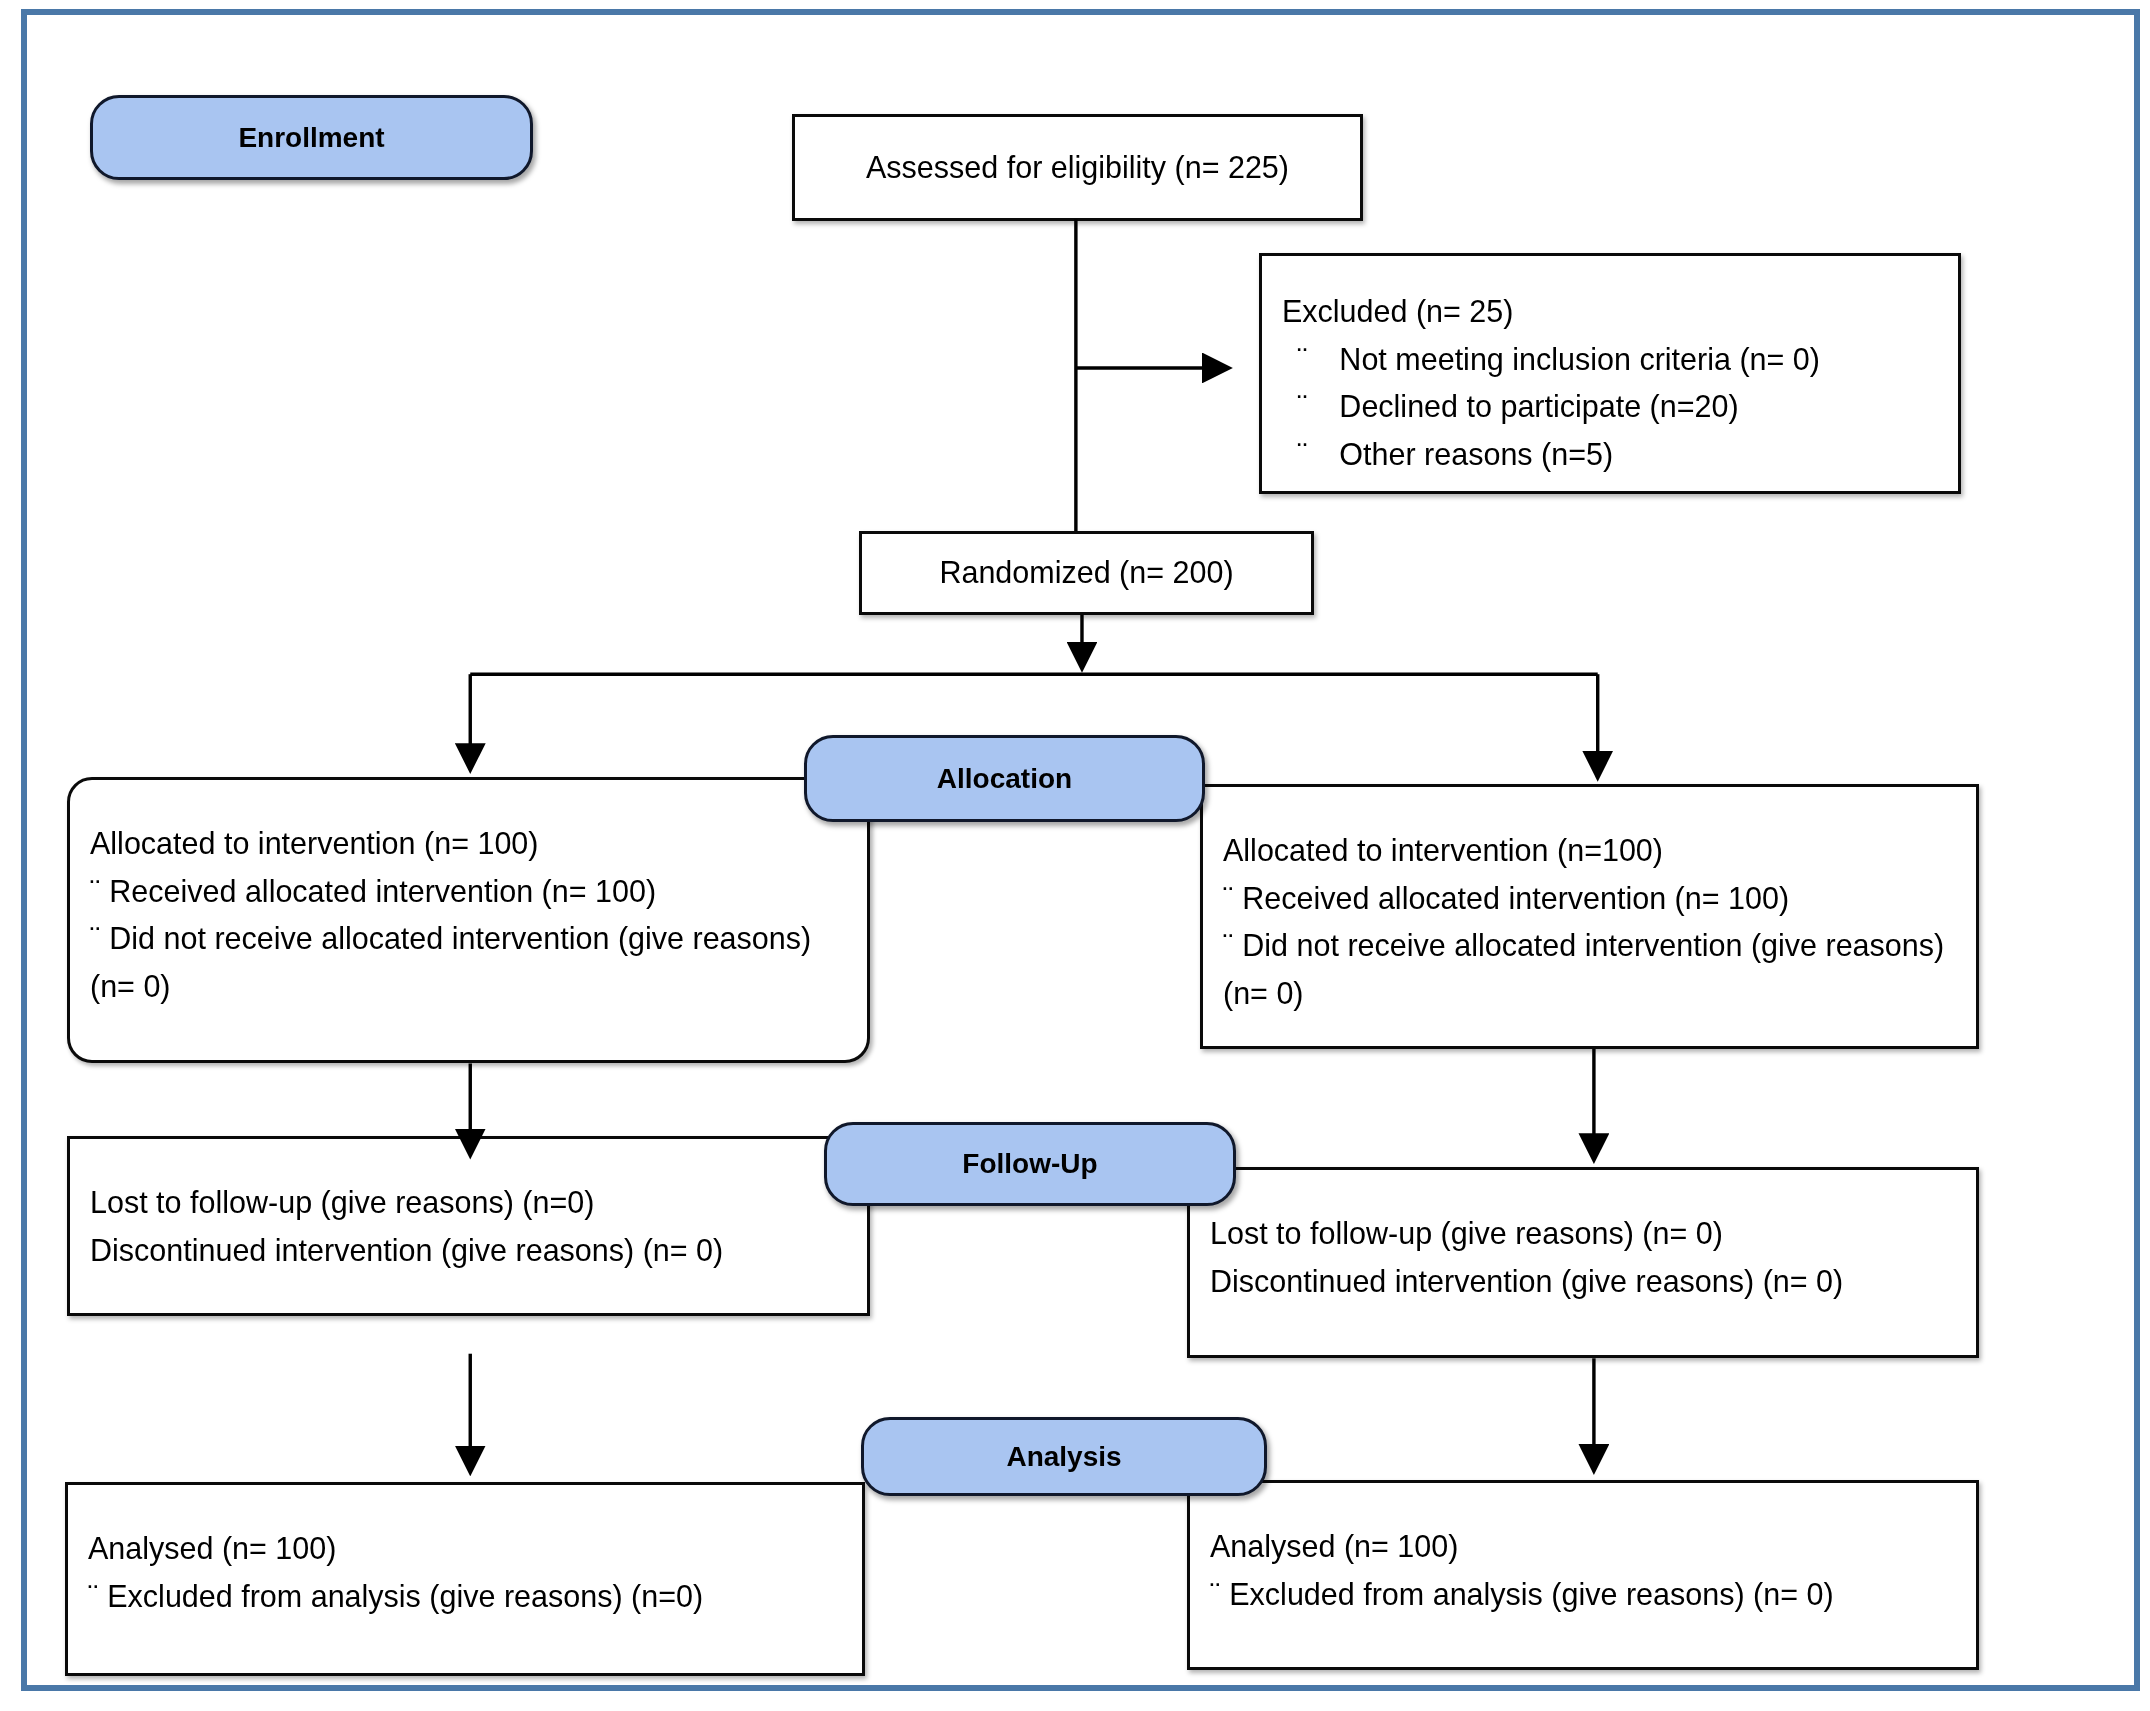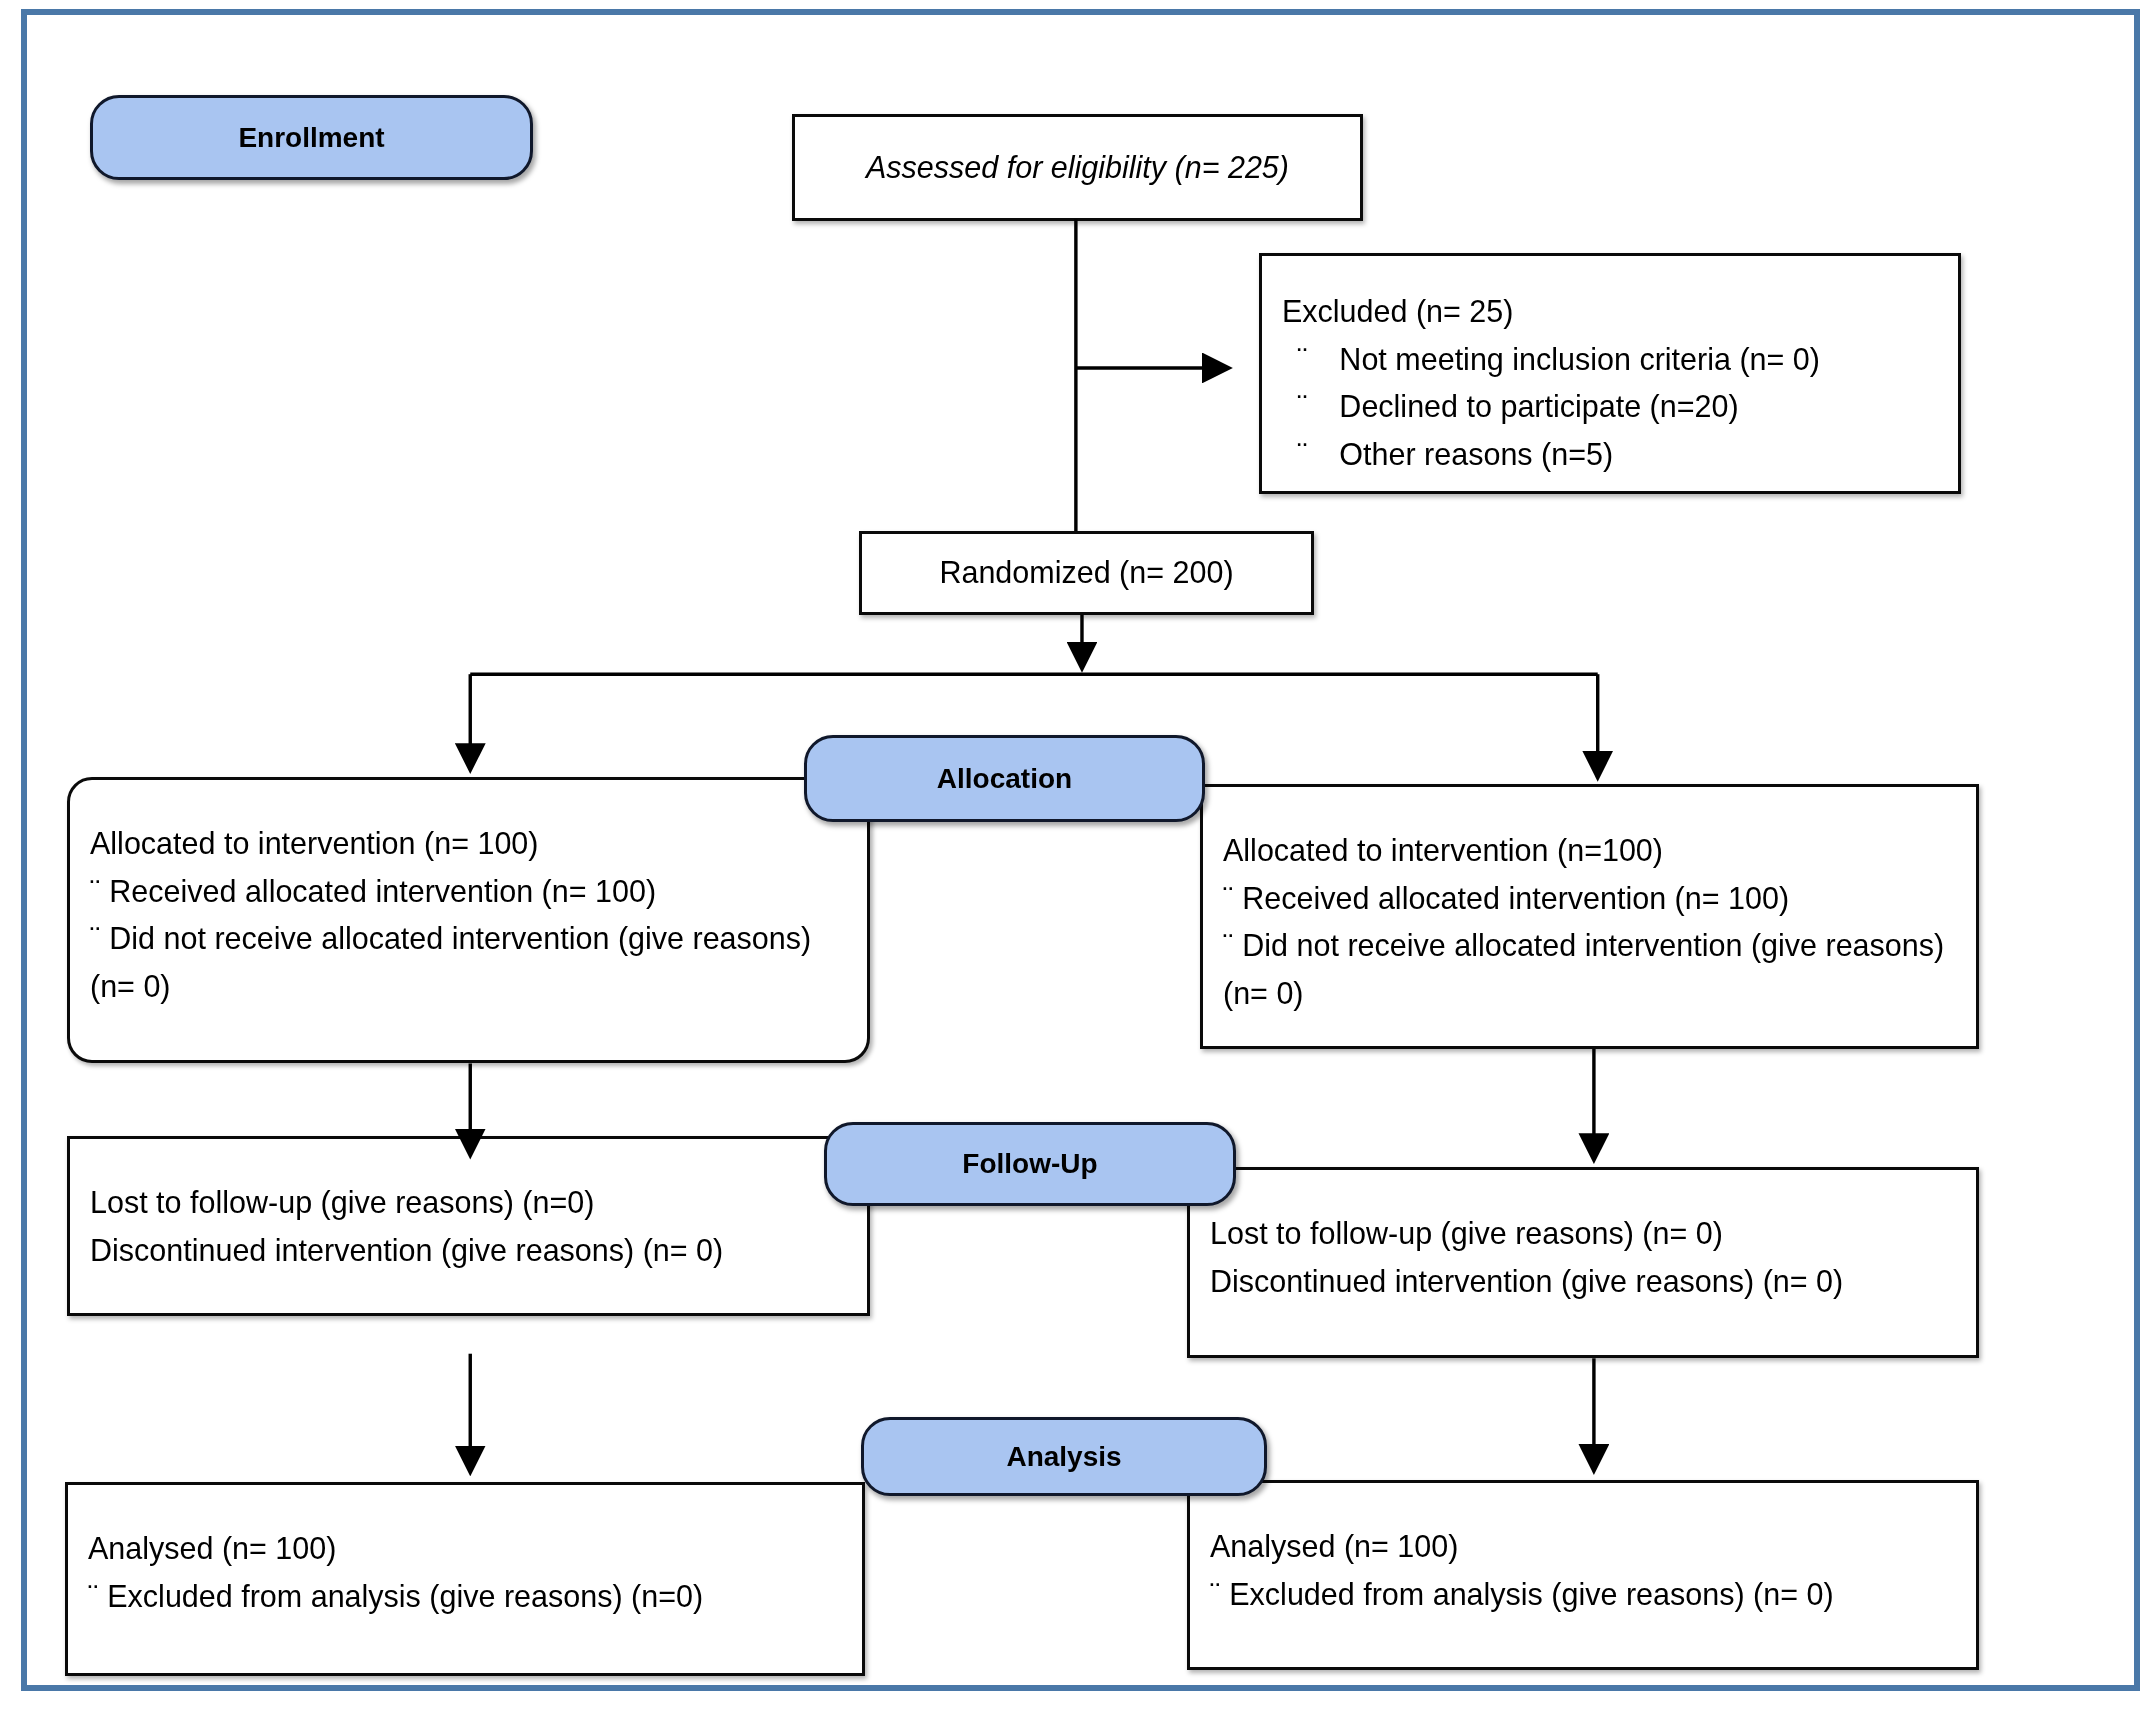--- a/index.html
+++ b/index.html
@@ -50,21 +50,21 @@
   .bullet { display: inline-block; }
   .bul-tight .bullet { margin-right: 9.1px; }
   .bul-wide .bullet { margin-left: 15.2px; margin-right: 32px; }
 
   
   #lab-enrollment { left: 90px; top: 95px;  width: 443px; height: 85px; }
   #lab-allocation { left: 804px; top: 735px;  width: 401px; height: 87px; }
   #lab-followup   { left: 824px; top: 1097px; width: 412px; height: 84px; margin-top: 25px; }
   #lab-analysis   { left: 861px; top: 1417px; width: 406px; height: 79px; }
 
-  #b-assessed   { left: 792px; top: 114px;  width: 571px;  height: 107px; font-style: italic; }
+  #b-assessed   { left: 792px; top: 114px;  width: 571px;  height: 107px; }
   #b-excluded   { left: 1259px; top: 253px;  width: 702px;  height: 241px; }
   #b-randomized { left: 859px; top: 531px;  width: 455px;  height: 84px; text-align: center; }
   #b-alloc-l    { left: 67px;   top: 777px; width: 803px; height: 286px; border-radius: 25px; }
   #b-alloc-r    { left: 1200px; top: 784px; width: 779px; height: 265px; }
   #b-fu-l       { left: 67px;   top: 1136px; width: 803px; height: 180px; }
   #b-fu-r       { left: 1187px; top: 1167px; width: 792px; height: 191px; }
   #b-an-l       { left: 65px;   top: 1482px; width: 800px; height: 194px; }
   #b-an-r       { left: 1187px; top: 1480px; width: 792px; height: 190px; }
 </style>
 </head>

